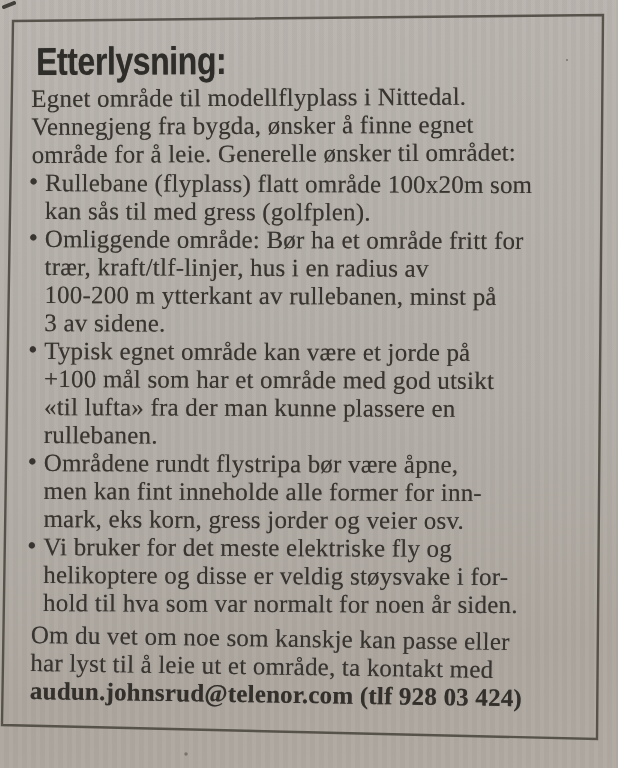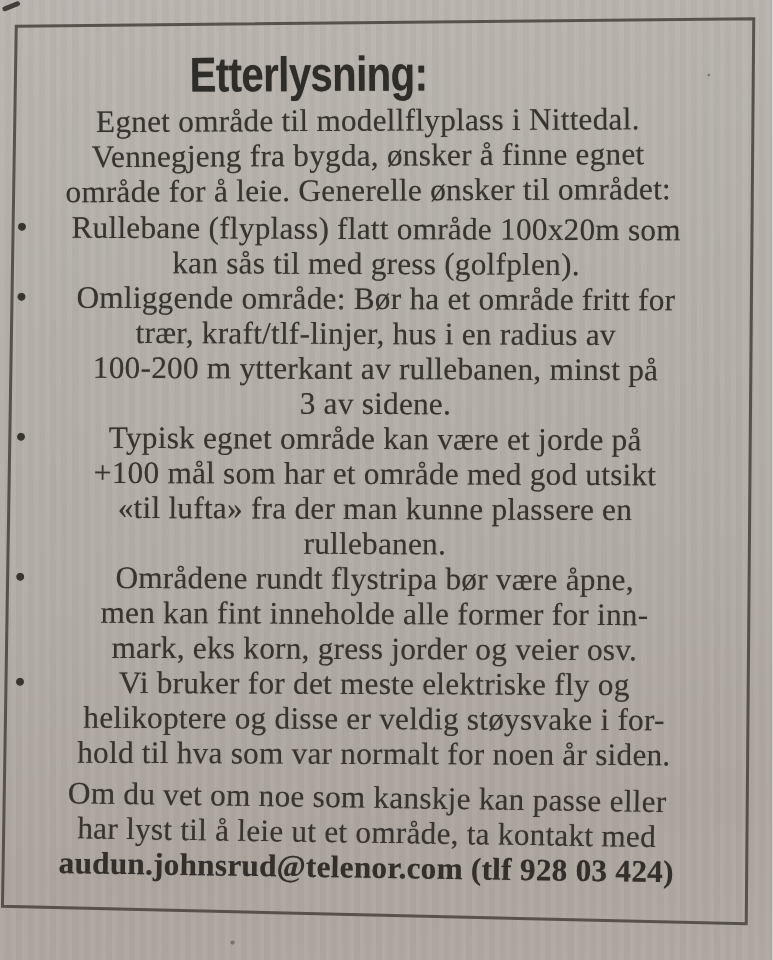--- a/index.html
+++ b/index.html
@@ -14,25 +14,24 @@
       repeating-linear-gradient(90deg, rgba(255,255,255,0.025) 0 4px, rgba(0,0,0,0.018) 4px 9px),
       linear-gradient(173deg,#bab5af 0%,#b5b0aa 28%,#b2ada6 55%,#aca69f 84%,#b0aaa3 100%);
     font-family:"Liberation Serif", serif;
   }
   .frame-svg{position:absolute;left:0;top:0;width:618px;height:768px;pointer-events:none;}
   .frame-svg polygon{fill:none;stroke:var(--border);stroke-width:2.4;opacity:0.88;}
   .frame-svg .mark{stroke:#2e2b27;stroke-width:4;stroke-linecap:round;opacity:0.85;}
   .frame-svg .speck{fill:#3a362f;opacity:0.45;}
 
   .content{
-    position:absolute;left:15px;top:42px;width:558px;
+    position:absolute;left:31px;top:42px;width:558px;
     color:var(--ink);
     font-size:25px;line-height:28px;letter-spacing:0.2px;
     text-shadow:0 0 0.7px rgba(52,48,44,0.55);
-    text-align:center;
   }
   .section-top{transform:rotate(-0.3deg);transform-origin:left top;}
   .section-bullets{transform:rotate(0.25deg);transform-origin:left top;}
   .section-outro{transform:rotate(0.85deg);transform-origin:left top;margin-top:4px;}
 
   .ad-title{
     font-family:"Liberation Sans", sans-serif;
     font-weight:bold;font-size:39px;line-height:40px;
     letter-spacing:-0.5px;color:#2f2d29;
     transform:scaleX(0.82);transform-origin:left center;

